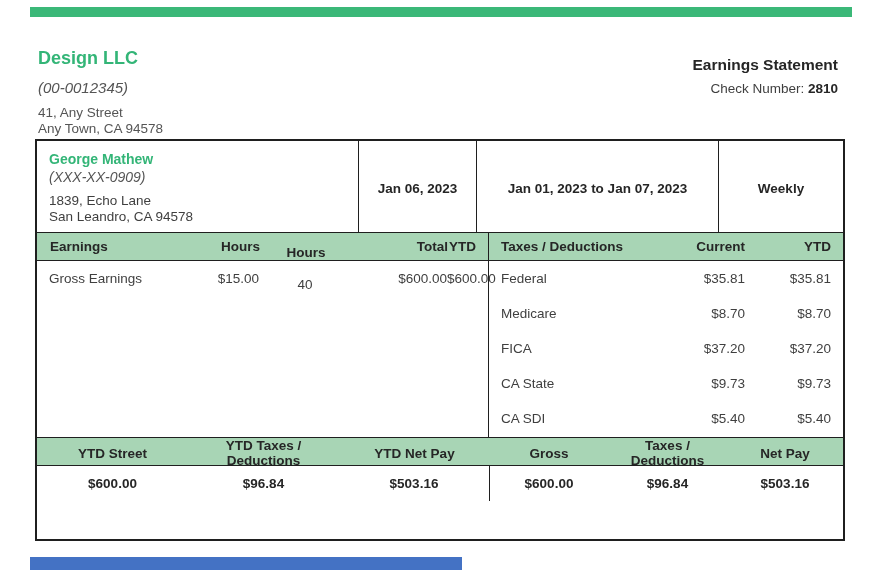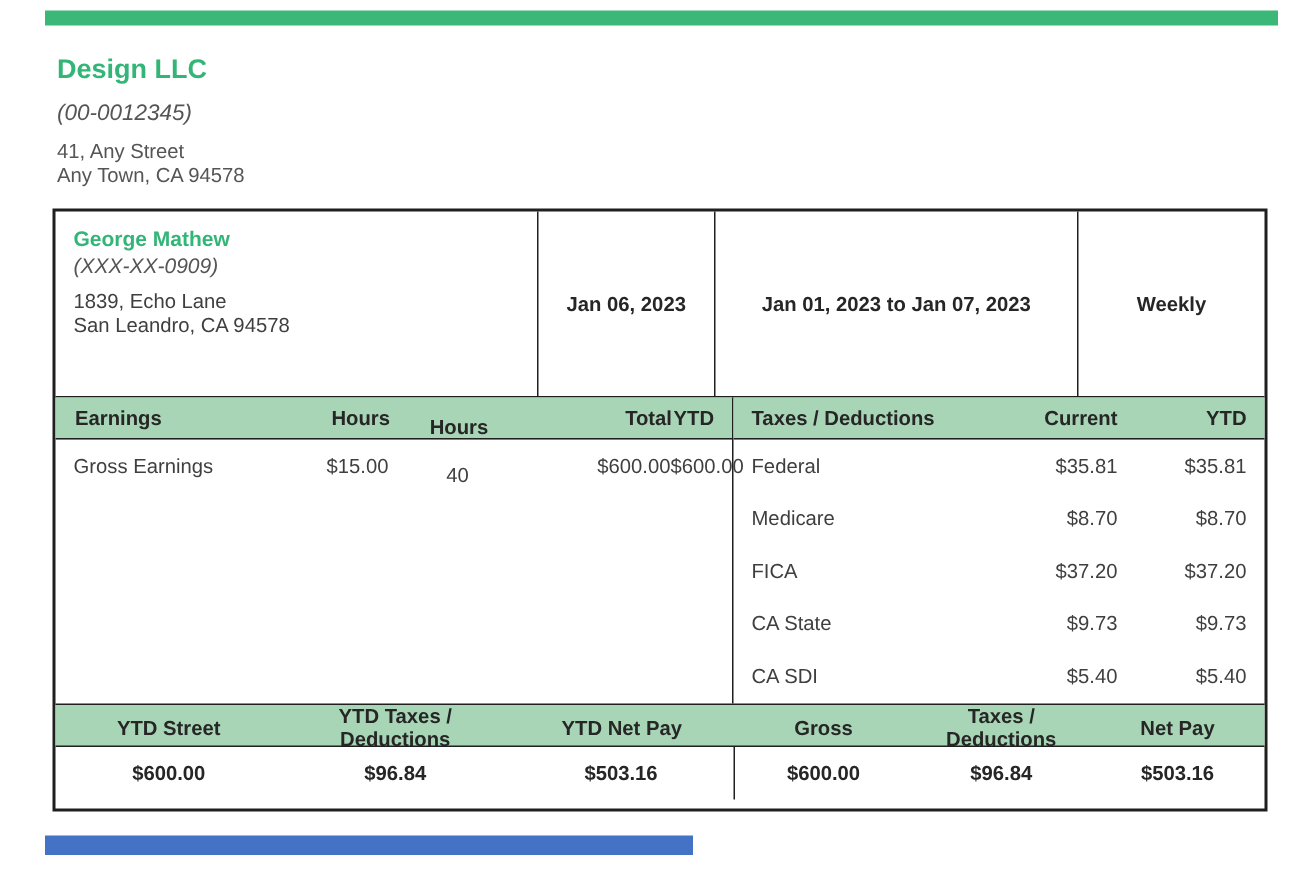--- a/index.html
+++ b/index.html
@@ -15,40 +15,40 @@
   *{margin:0;padding:0;box-sizing:border-box;}
   html,body{background:#fff;}
   body{font-family:"Liberation Sans","DejaVu Sans",sans-serif;color:var(--text);}
   .page{position:relative;width:875px;height:580px;background:#fff;overflow:hidden;}
 
   .deco-bar{position:absolute;}
   .top-bar{left:30px;top:7px;width:822px;height:10px;background:var(--top-bar);}
   .bottom-bar{left:30px;top:557px;width:432px;height:13px;background:var(--bottom-bar);}
 
   
-  .company{position:absolute;left:38px;top:36px;}
+  .company{position:absolute;left:38px;top:48px;}
   .company-name{font-size:18px;font-weight:bold;color:var(--brand-green);}
   .company-id{font-size:15px;font-style:italic;color:var(--text-gray);margin-top:10px;}
   .company-addr{font-size:13.5px;color:var(--text-gray);margin-top:9px;line-height:16px;}
 
   .statement{position:absolute;right:37px;top:56px;text-align:right;}
   .statement-title{font-size:15.5px;font-weight:bold;color:var(--text-bold);}
   .check-line{font-size:13.5px;color:var(--text);margin-top:7px;}
   .check-line b{color:var(--text-bold);}
 
   
   .stub{position:absolute;left:35px;top:139px;width:810px;height:402px;border:2px solid var(--border);background:#fff;}
 
   .grid4{display:grid;grid-template-columns:322px 118px 242px 1fr;}
   .hdr-row{height:30px;background:var(--header-bg);border-bottom:1px solid var(--border);}
   .hdr-row .cell{display:flex;align-items:center;justify-content:center;font-weight:bold;font-size:13.5px;color:var(--text-bold);}
   .hdr-row .cell.first{justify-content:flex-start;padding-left:12px;}
   .vline{border-right:1px solid var(--border);}
 
-  .info-row{height:124px;border-bottom:1px solid var(--border);}
+  .info-row{height:92px;border-bottom:1px solid var(--border);}
   .info-row .cell{display:flex;align-items:center;justify-content:center;font-weight:bold;font-size:13.5px;color:var(--text-bold);text-align:center;}
   .emp-cell{display:block !important;text-align:left !important;padding:10px 12px;font-weight:normal !important;}
   .emp-name{font-size:14px;font-weight:bold;color:var(--brand-green);}
   .emp-ssn{font-size:14px;font-style:italic;color:var(--text-gray);margin-top:2px;}
   .emp-addr{font-size:13.5px;color:var(--text);margin-top:8px;line-height:16px;font-weight:normal;}
 
   .section{display:flex;height:205px;border-bottom:1px solid var(--border);}
   .earnings-col{width:452px;border-right:1px solid var(--border);display:flex;flex-direction:column;}
   .taxes-col{flex:1;display:flex;flex-direction:column;}
   .sec-header{height:28px;background:var(--header-bg);border-bottom:1px solid var(--border);display:grid;align-items:center;padding:0 12px;font-weight:bold;font-size:13.5px;color:var(--text-bold);}
@@ -73,20 +73,24 @@
 
   <div class="company">
     <div class="company-name">Design LLC</div>
     <div class="company-id">(00-0012345)</div>
     <div class="company-addr">
       <div>41, Any Street</div>
       <div>Any Town, CA 94578</div>
     </div>
   </div>
 
+  <div class="statement">
+    <div class="statement-title">Earnings Statement</div>
+    <div class="check-line"><span>Check Number: </span><b>2810</b></div>
+  </div>
 
   <div class="stub">
 
 
     <div class="grid4 info-row">
       <div class="cell emp-cell vline">
         <div class="emp-name">George Mathew</div>
         <div class="emp-ssn">(XXX-XX-0909)</div>
         <div class="emp-addr">
           <div>1839, Echo Lane</div>

